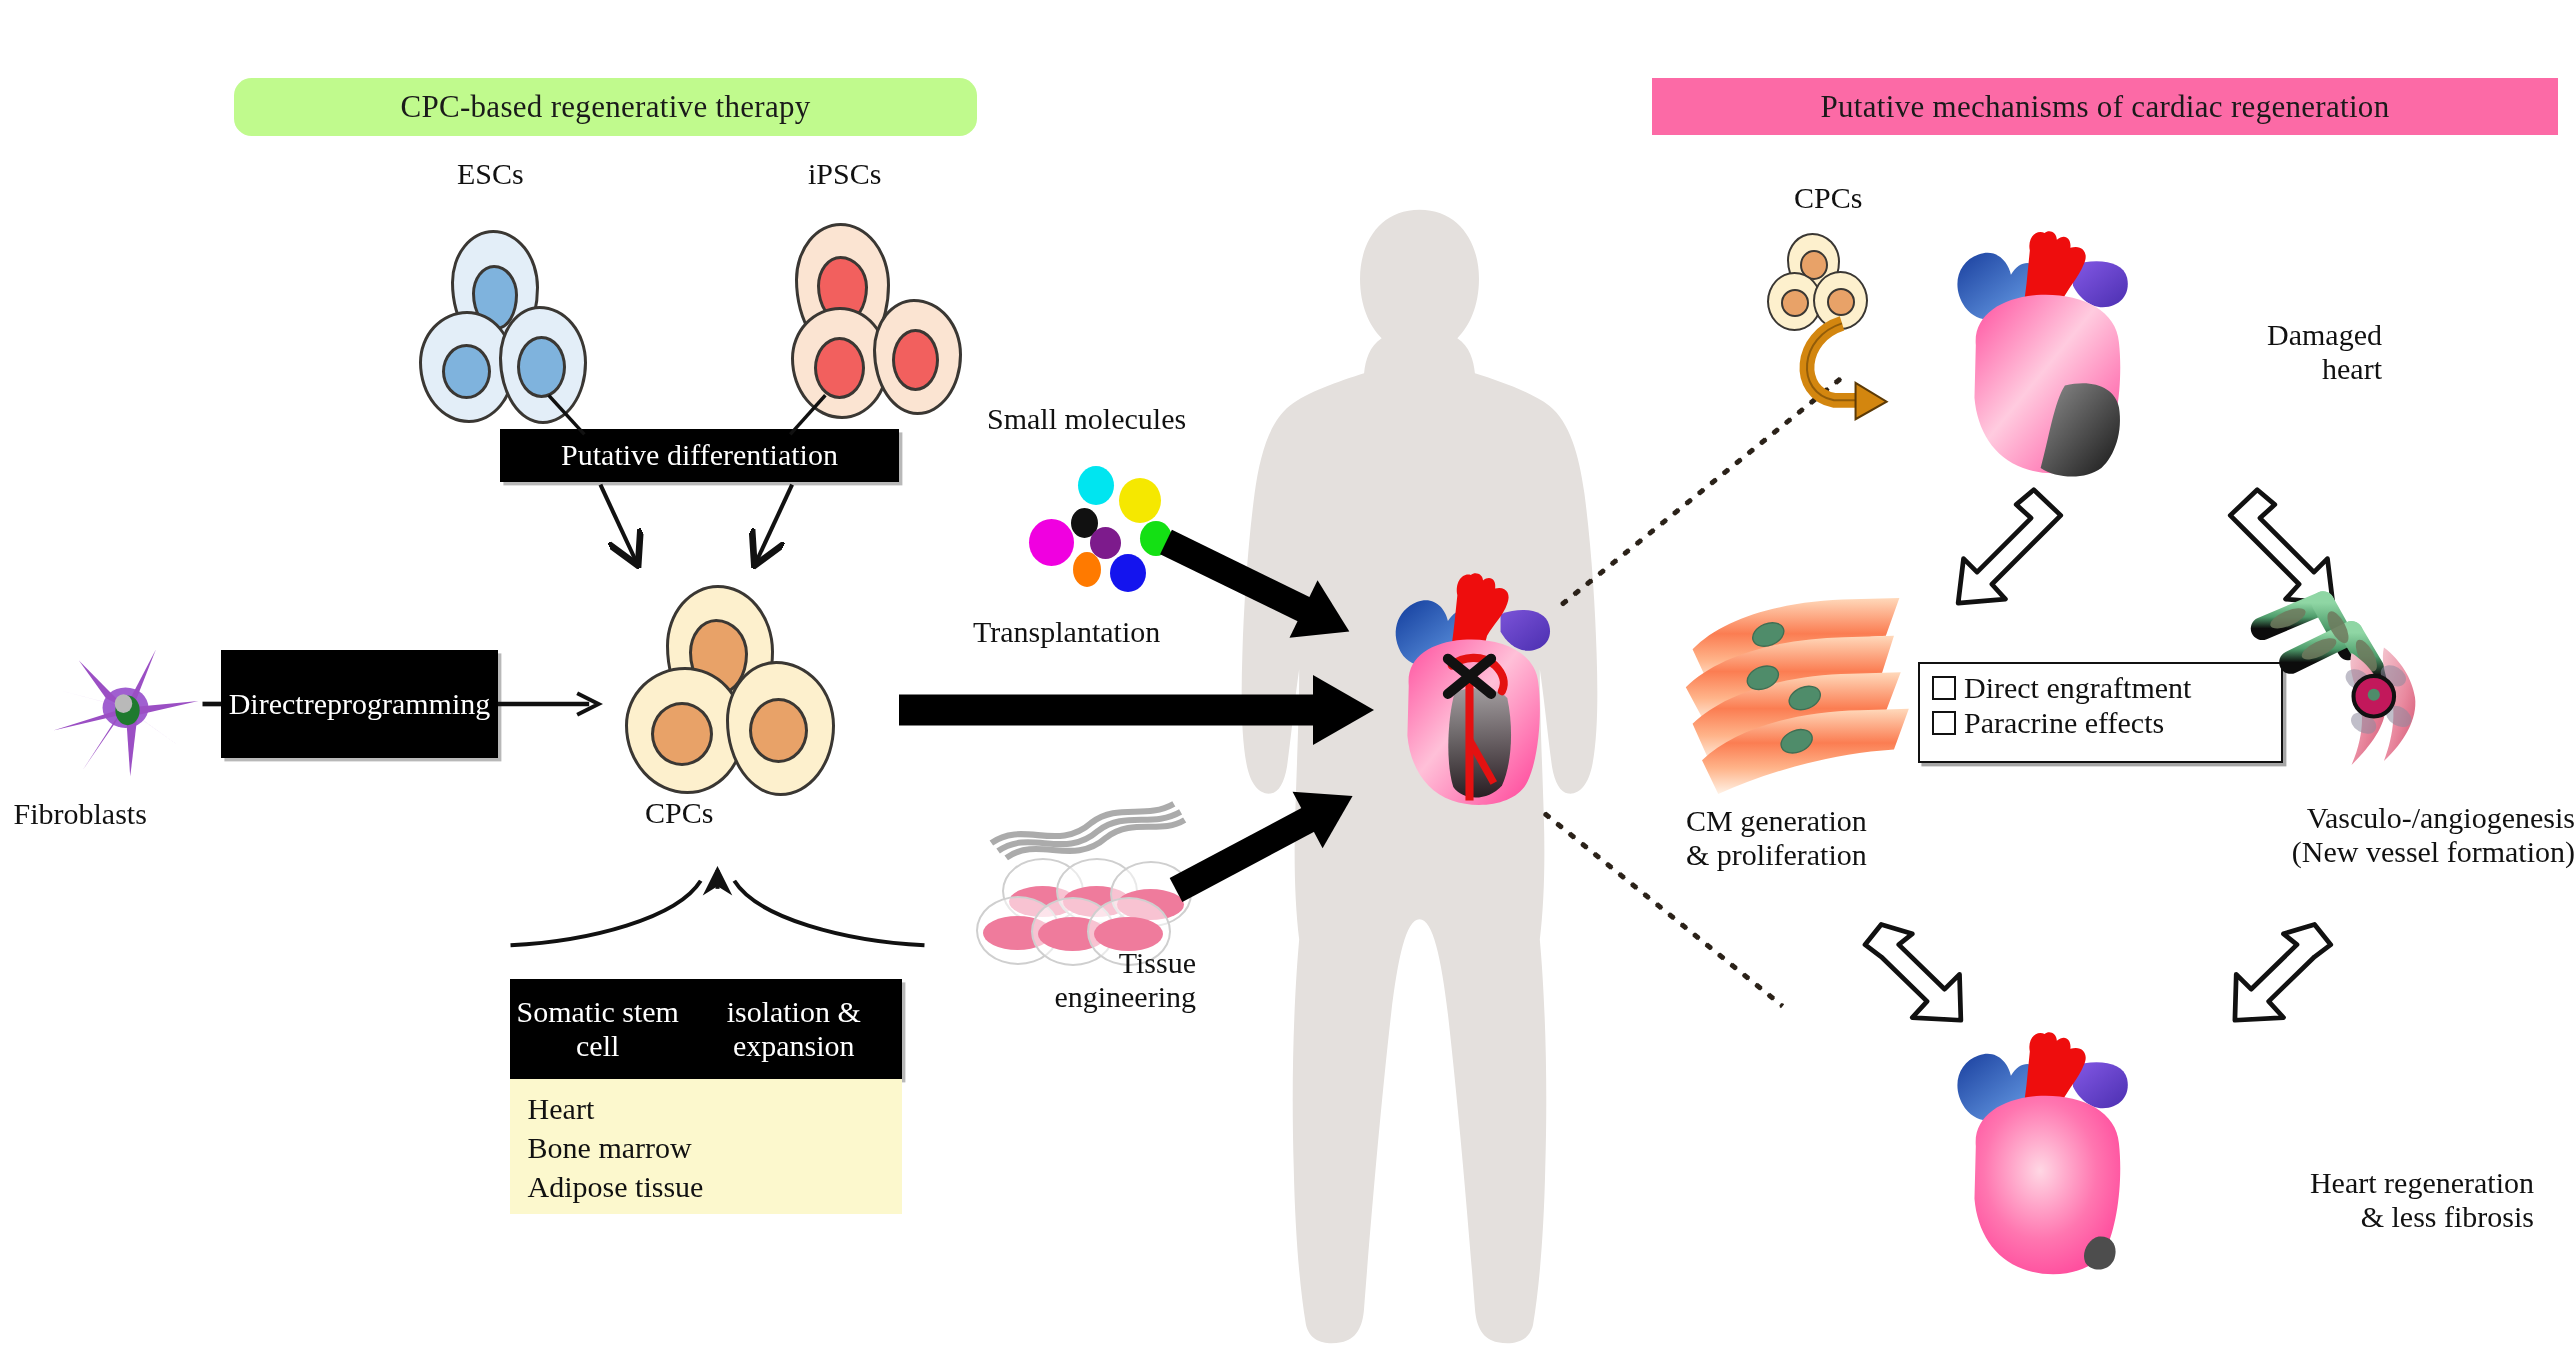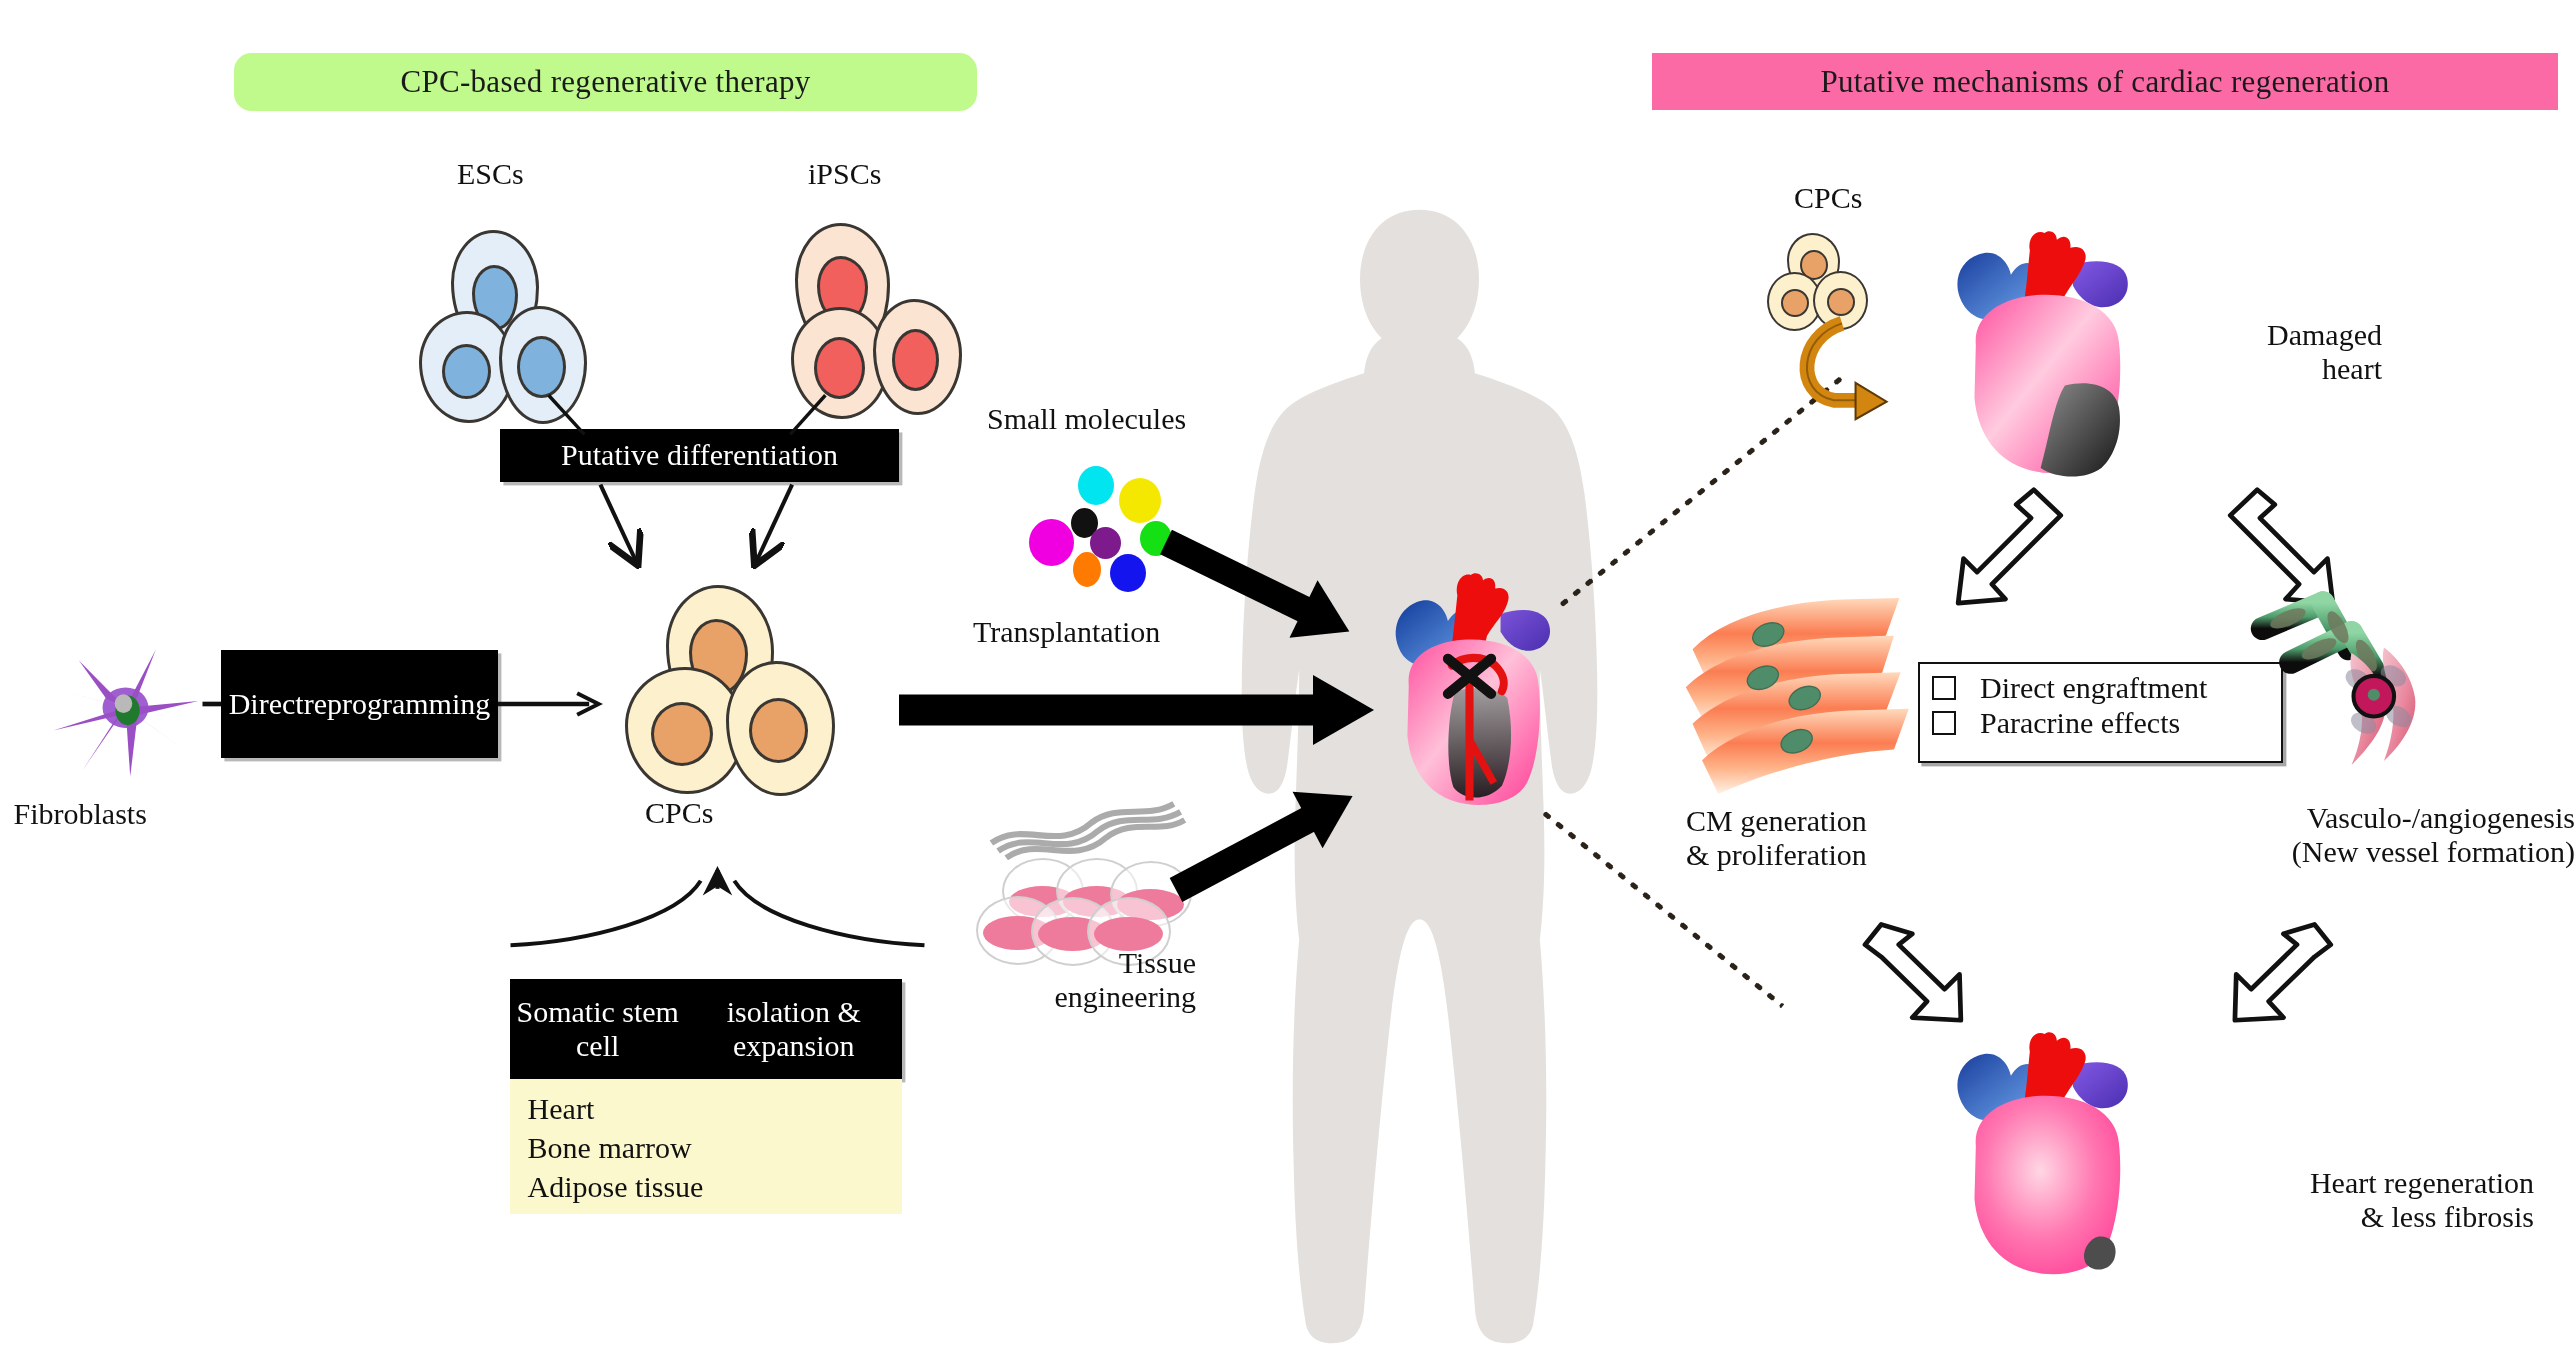--- a/index.html
+++ b/index.html
@@ -3,41 +3,41 @@
 <meta charset="utf-8">
 <style>
   html,body{margin:0;padding:0;background:#ffffff;}
   body{width:2576px;height:1354px;position:relative;overflow:hidden;
        font-family:"Liberation Serif","DejaVu Serif",serif;color:#111;}
   .abs{position:absolute;}
   .ctr{text-align:right;}
 
   
   .banner{position:absolute;display:flex;align-items:center;justify-content:center;
-          font-size:31px;letter-spacing:0.3px;color:#1a1a1a;}
+          font-size:31px;letter-spacing:0.3px;color:#1a1a1a;margin-top:25px;}
   #banner-left{left:234px;top:53px;width:743px;height:58px;background:#c0fa8d;border-radius:17.6px;}
   #banner-right{left:1652px;top:53px;width:906px;height:57px;background:#fc6aa6;}
 
   
   .lbl{position:absolute;font-size:30px;line-height:1.12;color:#111;white-space:nowrap;}
   .lbl.multi{white-space:normal;}
 
   
   .blackbox{position:absolute;background:#000;color:#fff;display:flex;align-items:center;
             justify-content:center;text-align:center;font-size:30px;line-height:1.14;
             box-shadow:3.4px 3.4px 0 rgba(0,0,0,.28);}
 
   
   #somatic-sources{position:absolute;background:#fcf8cd;font-size:30px;line-height:1.30;
                    padding:9.5px 17.6px 12px 17.6px;box-sizing:border-box;}
 
   
   #mechanism-box{position:absolute;border:2.7px solid #111;background:#fff;
                  box-shadow:3.4px 3.4px 0 rgba(0,0,0,.35);padding:6.8px 13.5px 8px 12px;box-sizing:border-box;}
-  #mechanism-box .mrow{display:flex;align-items:center;gap:24px;font-size:30px;line-height:1.16;}
+  #mechanism-box .mrow{display:flex;align-items:center;gap:8px;font-size:30px;line-height:1.16;}
   .checkbox-glyph{display:inline-block;width:20px;height:20px;border:2.7px solid #111;flex:0 0 auto;}
 
   
   .thickarrow{position:absolute;transform-origin:left center;}
   .thickarrow .shaft{position:absolute;left:0;top:50%;transform:translateY(-50%);background:#000;}
   .thickarrow .head{position:absolute;top:50%;transform:translateY(-50%);
                     width:0;height:0;border-style:solid;border-color:transparent;border-left-color:#000;}
 
   
   svg.vec{position:absolute;overflow:visible;}

